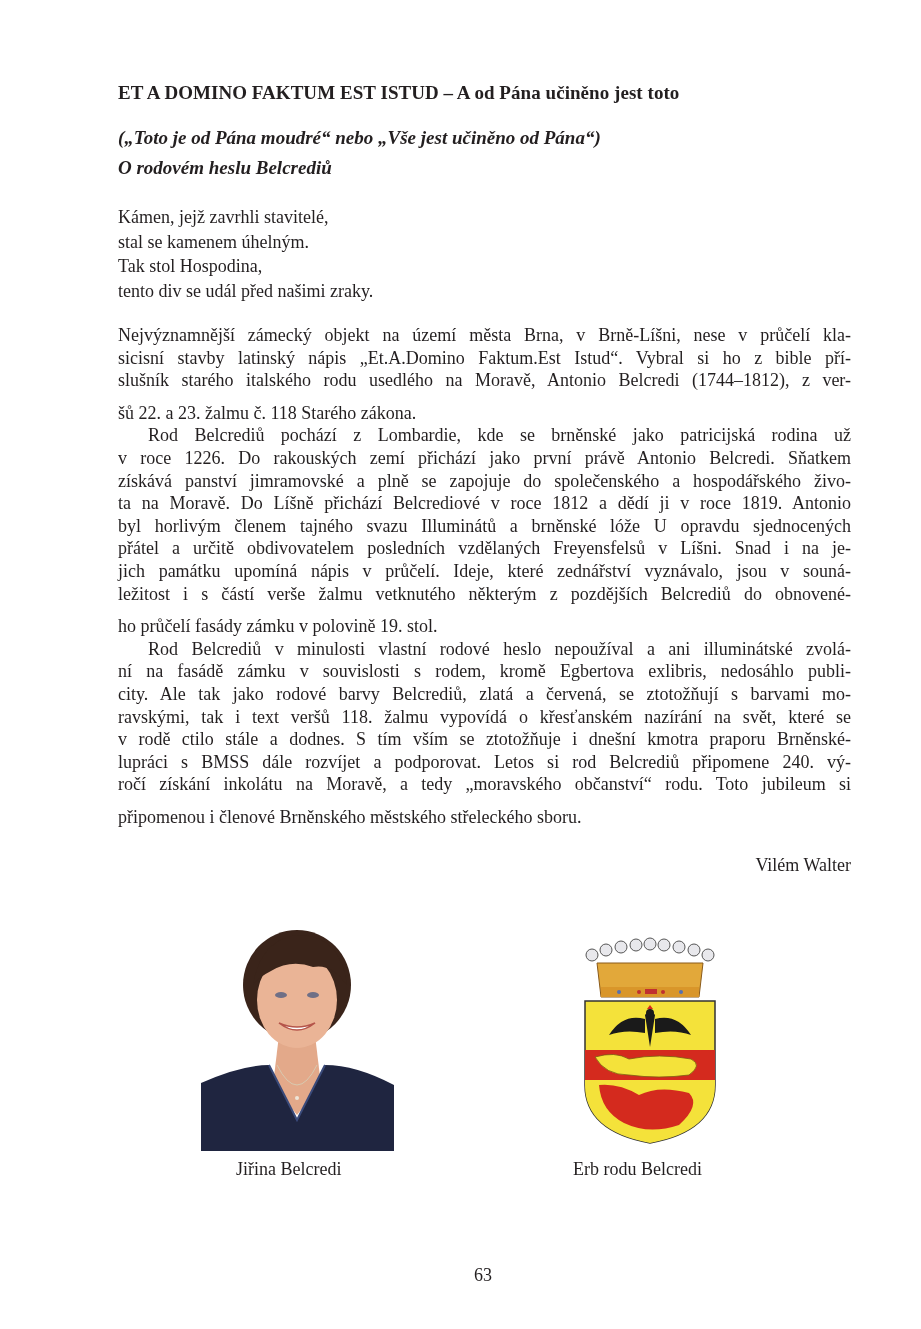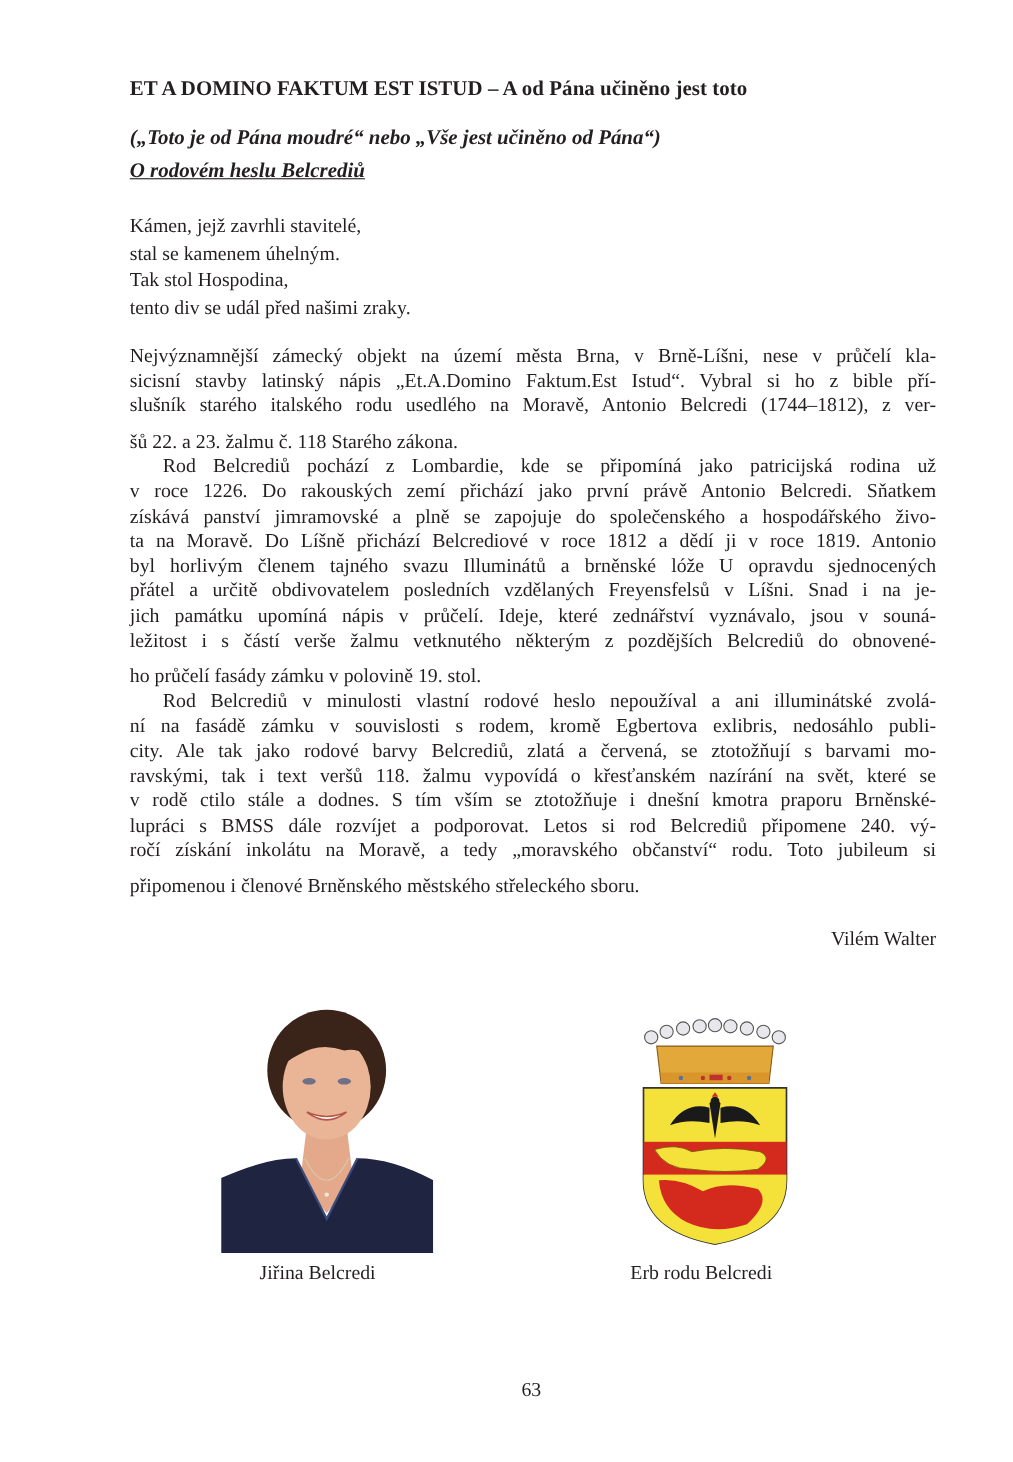--- a/index.html
+++ b/index.html
@@ -1,22 +1,22 @@
 <!DOCTYPE html>
 <html><head>
 <meta charset="utf-8">
 <style>
   html, body { margin: 0; padding: 0; background: #ffffff; }
   body { width: 921px; height: 1329px; position: relative; overflow: hidden;
          font-family: "Liberation Serif", "DejaVu Serif", serif; color: #231f20; }
-  .page { position: absolute; left: 0; top: 0; width: 921px; height: 972px; }
+  .page { position: absolute; left: 0; top: 12px; width: 921px; height: 972px; }
   .heading { position: absolute; left: 118px; top: 70px; font-weight: bold; font-size: 19px; letter-spacing: 0.05px; white-space: nowrap; }
   .subtitle { position: absolute; left: 118px; font-weight: bold; font-style: italic; font-size: 19px; white-space: nowrap; }
   .sub1 { top: 115px; text-align: center; }
-  .sub2 { top: 145px; text-decoration: underline; }
+  .sub2 { top: 145px; }
   .poem { position: absolute; left: 118px; top: 193px; font-size: 18px; line-height: 24.5px; }
   .poem div { white-space: nowrap; }
   .body { position: absolute; left: 118px; top: 312px; width: 733px; font-size: 18px; line-height: 22.6px; }
   .line { display: block; text-align: justify; text-align-last: justify; white-space: nowrap; height: 22.6px; }
   .line.last { text-align-last: left; margin-top: 10px; }
   .indent { padding-left: 30px; }
   .signature { position: absolute; right: 70px; top: 843px; font-size: 18px; }
   .photo { position: absolute; left: 201px; top: 903px; width: 193px; height: 236px; overflow: hidden; background: #ffffff; }
   .caption { position: absolute; font-size: 18px; white-space: nowrap; }
   .cap1 { left: 236px; top: 1147px; }
@@ -38,21 +38,21 @@
     <div>stal se kamenem úhelným.</div>
     <div>Tak stol Hospodina,</div>
     <div>tento div se udál před našimi zraky.</div>
   </div>
 
   <div class="body">
     <span class="line">Nejvýznamnější zámecký objekt na území města Brna, v Brně-Líšni, nese v průčelí kla-</span>
     <span class="line">sicisní stavby latinský nápis „Et.A.Domino Faktum.Est Istud“. Vybral si ho z bible pří-</span>
     <span class="line">slušník starého italského rodu usedlého na Moravě, Antonio Belcredi (1744–1812), z ver-</span>
     <span class="line last">šů 22. a 23. žalmu č. 118 Starého zákona.</span>
-    <span class="line indent">Rod Belcrediů pochází z Lombardie, kde se připomíná jako patricijská rodina už</span>
+    <span class="line indent">Rod Belcrediů pochází z Lombardie, kde se brněnské jako patricijská rodina už</span>
     <span class="line">v roce 1226. Do rakouských zemí přichází jako první právě Antonio Belcredi. Sňatkem</span>
     <span class="line">získává panství jimramovské a plně se zapojuje do společenského a hospodářského živo-</span>
     <span class="line">ta na Moravě. Do Líšně přichází Belcrediové v roce 1812 a dědí ji v roce 1819. Antonio</span>
     <span class="line">byl horlivým členem tajného svazu Illuminátů a brněnské lóže U opravdu sjednocených</span>
     <span class="line">přátel a určitě obdivovatelem posledních vzdělaných Freyensfelsů v Líšni. Snad i na je-</span>
     <span class="line">jich památku upomíná nápis v průčelí. Ideje, které zednářství vyznávalo, jsou v souná-</span>
     <span class="line">ležitost i s částí verše žalmu vetknutého některým z pozdějších Belcrediů do obnovené-</span>
     <span class="line last">ho průčelí fasády zámku v polovině 19. stol.</span>
     <span class="line indent">Rod Belcrediů v minulosti vlastní rodové heslo nepoužíval a ani illuminátské zvolá-</span>
     <span class="line">ní na fasádě zámku v souvislosti s rodem, kromě Egbertova exlibris, nedosáhlo publi-</span>

